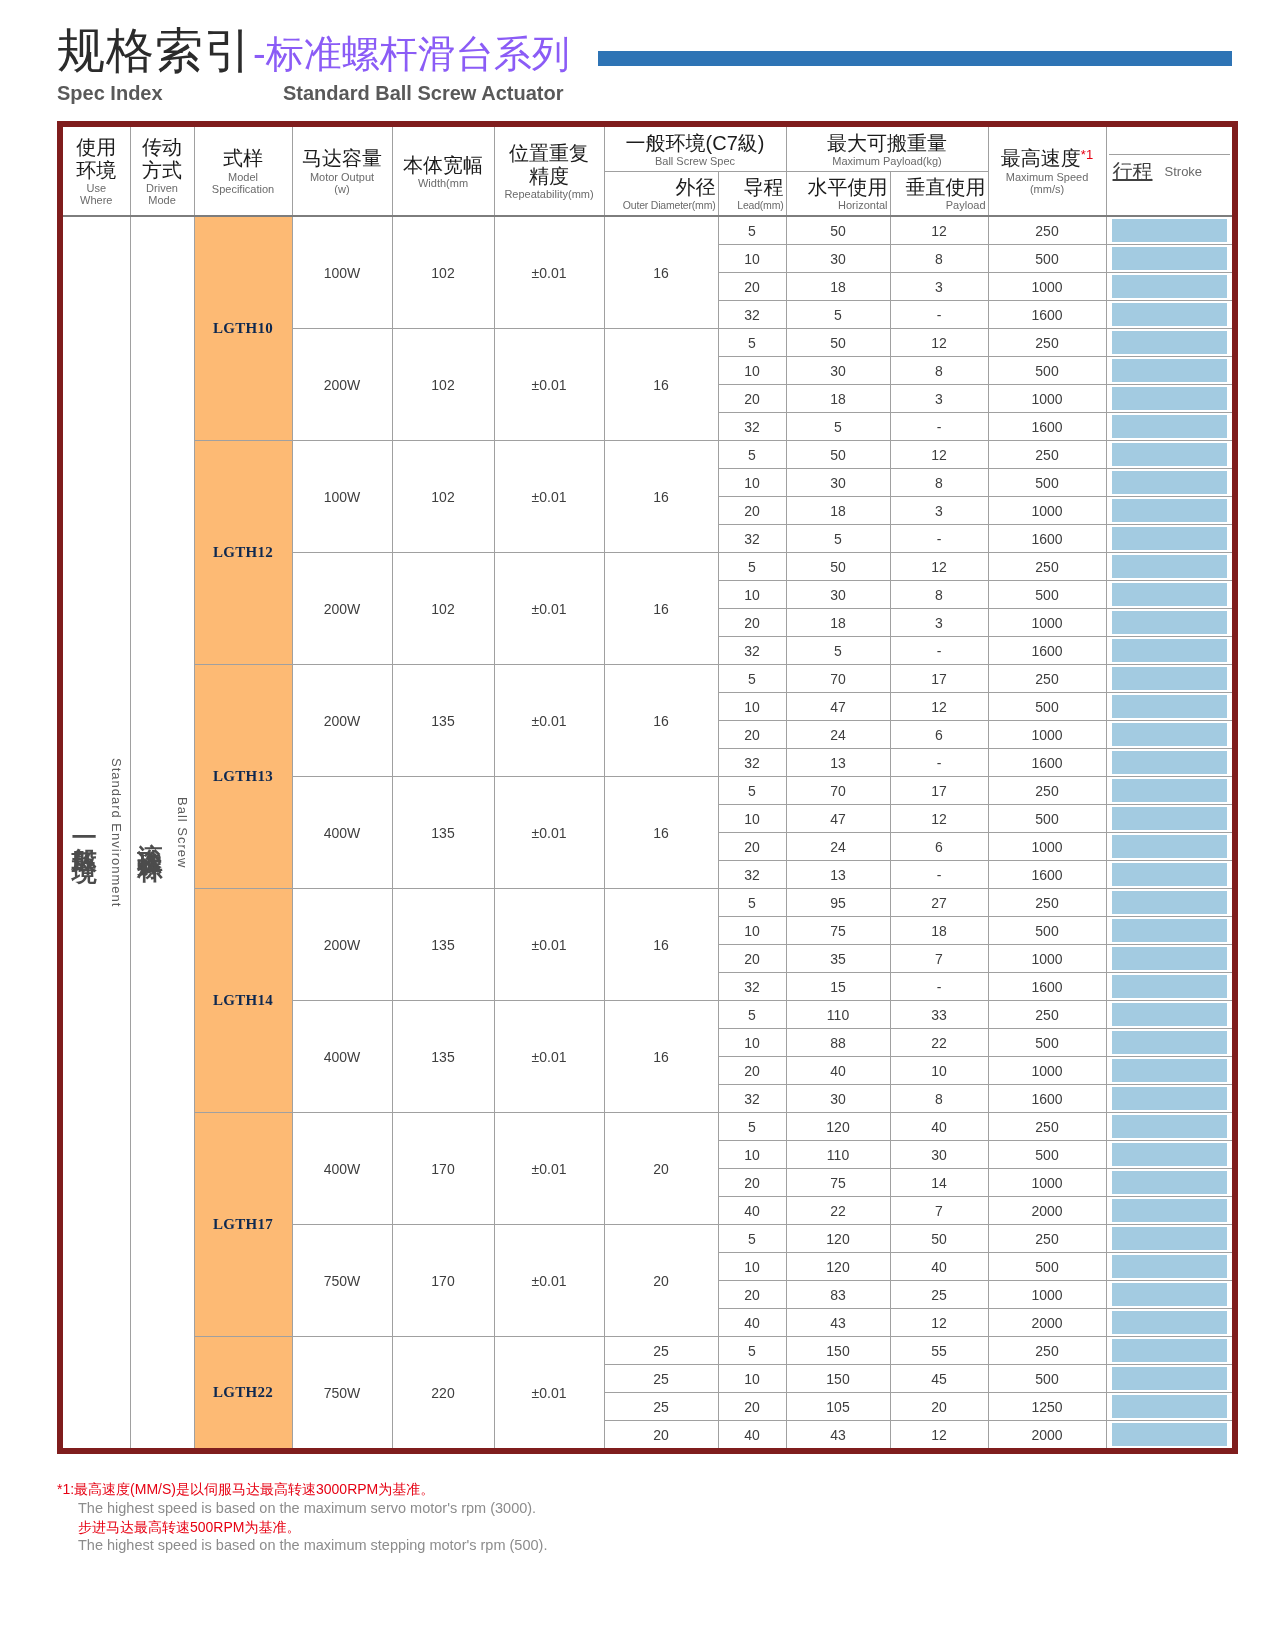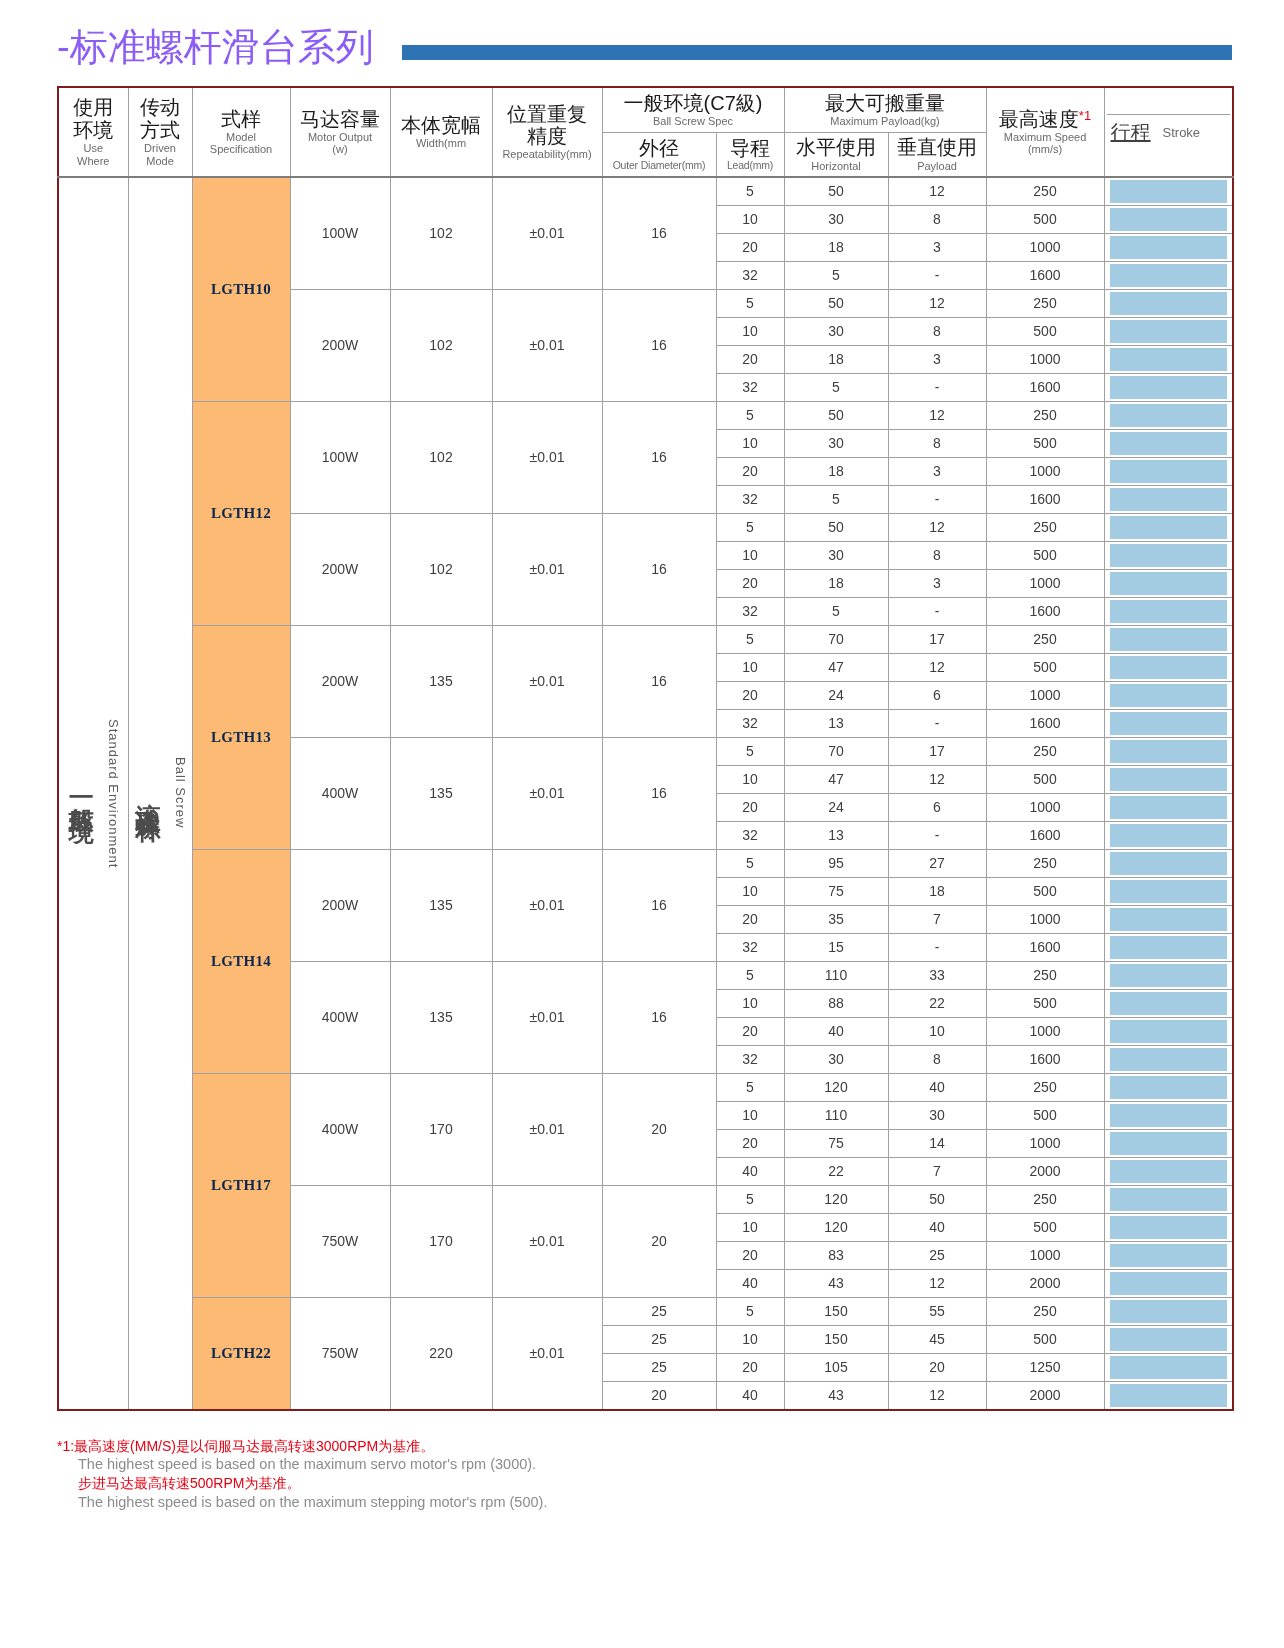--- a/index.html
+++ b/index.html
@@ -11,24 +11,24 @@
   .title-row{display:flex;align-items:flex-end;}
   .title-zh{font-size:48px;color:#2b2b2b;letter-spacing:1px;line-height:1.05;white-space:nowrap;}
   .title-sub-zh{font-size:38px;color:#8b5cf6;line-height:1.15;white-space:nowrap;}
   .title-bar{flex:1;height:15px;background:#2e74b5;margin:0 0 10px 28px;}
   .title-en-row{display:flex;margin-top:6px;}
   .title-en{font-size:20px;font-weight:bold;color:#595959;width:226px;}
   .subtitle-en{font-size:20px;font-weight:bold;color:#595959;}
 
   
   .table-wrap{padding:16px 0 0 57px;}
-  table.spec{border-collapse:collapse;table-layout:fixed;width:1175px;border:2px solid #7f1d1d;}
+  table.spec{border-collapse:collapse;table-layout:fixed;width:1175px;border:6px solid #7f1d1d;}
   table.spec th,table.spec td{border:1px solid #a0a0a0;padding:0 2px;text-align:center;vertical-align:middle;}
   thead th{background:#fff;font-weight:normal;height:44px;}
-  thead tr.tier2 th{height:43px;}
+  thead tr.tier2 th{height:43px;text-align:right;}
   tbody tr:first-child td{border-top:2px solid #7d7d7d;}
   .zh-main{display:block;font-size:20px;color:#1c1c1c;line-height:1.12;white-space:pre-line;}
   .en-sub{display:block;font-size:11px;color:#6a6a6a;line-height:1.12;margin-top:1px;white-space:pre-line;}
   .en-tight{font-size:10.5px;letter-spacing:-0.2px;}
   .note-ref{color:#e60012;font-size:13px;vertical-align:6px;}
   .stroke-th{vertical-align:bottom;padding:0;}
   .stroke-th-inner{border-top:1px solid #a0a0a0;height:34px;display:flex;align-items:center;justify-content:flex-start;padding-left:4px;}
   .stroke-th-inner .zh-inline{font-size:20px;color:#404040;text-decoration:underline;}
   .stroke-th-inner .en-inline{font-size:13px;color:#6a6a6a;margin-left:12px;}
 
@@ -47,22 +47,27 @@
   .fn-en{color:#8c8c8c;font-size:14.5px;}
   .indent{margin-left:21px;}
 </style>
 </head>
 <body>
 
 <div class="page">
 
   <div class="title-block">
     <div class="title-row">
+      <span class="title-zh">规格索引</span>
       <span class="title-sub-zh">-标准螺杆滑台系列</span>
       <span class="title-bar"></span>
+    </div>
+    <div class="title-en-row">
+      <span class="title-en">Spec Index</span>
+      <span class="subtitle-en">Standard Ball Screw Actuator</span>
     </div>
   </div>
 
   <div class="table-wrap">
     <table class="spec">
       <colgroup>
         <col style="width:70px">
           <col style="width:64px">
           <col style="width:98px">
           <col style="width:100px">

